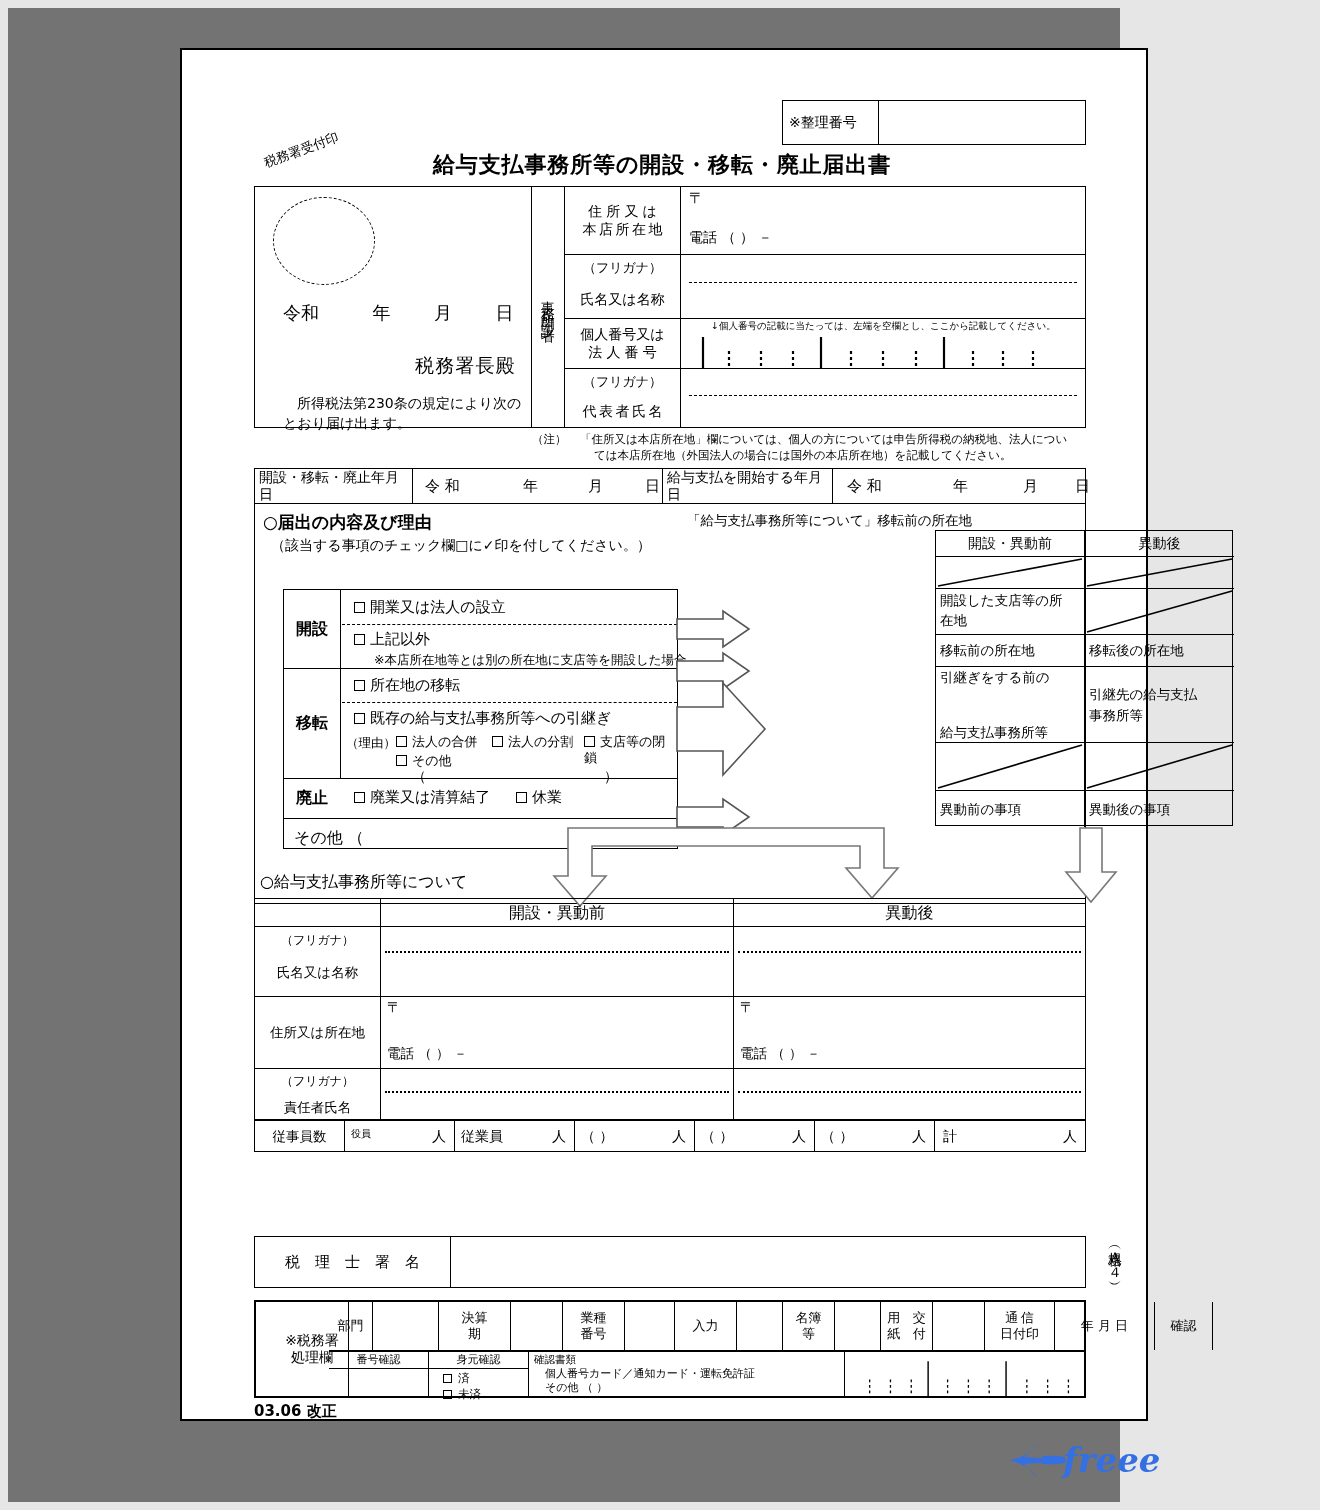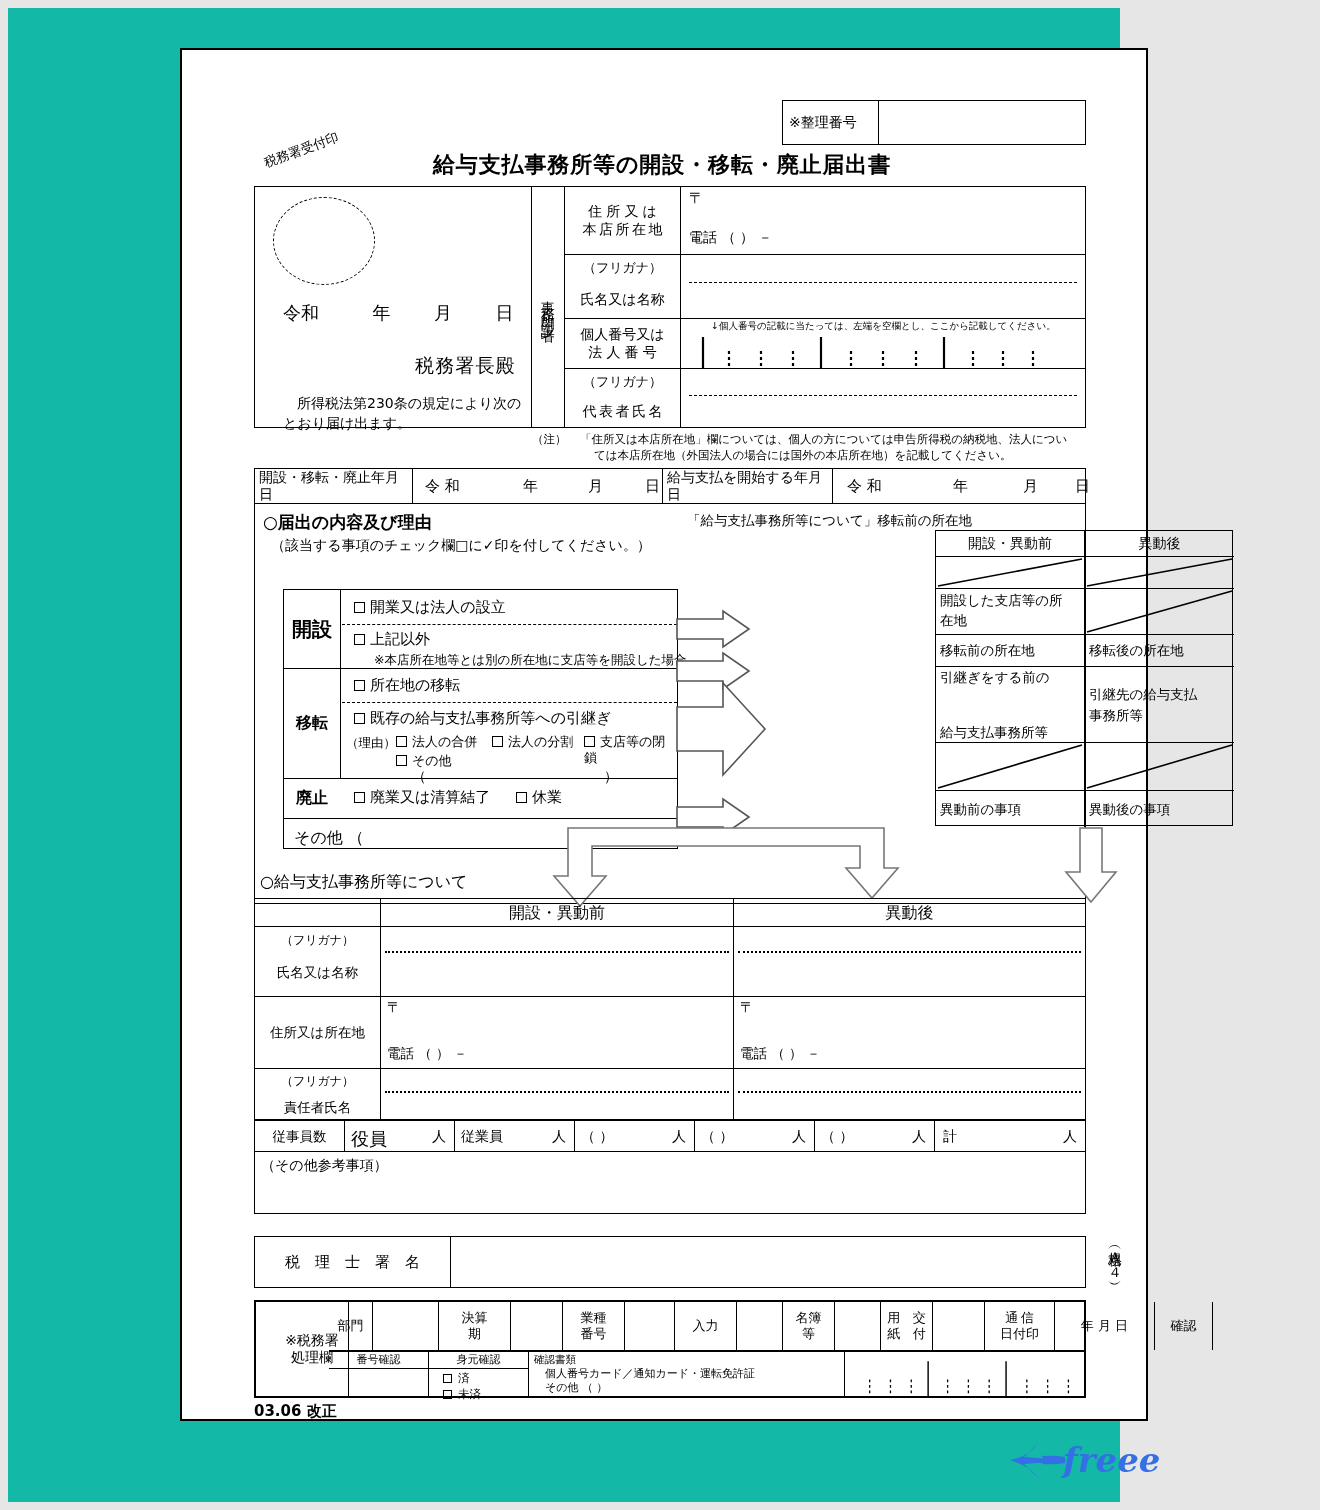--- a/index.html
+++ b/index.html
@@ -5,21 +5,21 @@
   html,body{margin:0;padding:0;}
   body{
     width:1320px;height:1510px;
     background:#e6e6e6;
     font-family:"DejaVu Sans","Liberation Sans",sans-serif;
     overflow:hidden;
   }
   .page{
     position:absolute;left:8px;top:8px;
     width:1112px;height:1494px;
-    background:#14b8a6;
+    background:#737373;
   }
   .sheet{
     position:absolute;left:172px;top:40px;
     width:968px;height:1373px;
     border:2.5px solid #000;
     background:#fff;
     box-sizing:border-box;
   }
   .abs{position:absolute;box-sizing:border-box;}
   .bk{border:1.6px solid #000;}
@@ -146,21 +146,21 @@
 
     <div class="abs bk" style="left:72px;top:454px;width:832px;height:400px;border-top:none;">
 
       <div class="abs jp" style="left:8px;top:8px;font-size:17px;font-weight:bold;">○届出の内容及び理由</div>
       <div class="abs jp" style="left:16px;top:33px;font-size:14px;">（該当する事項のチェック欄□に✓印を付してください。）</div>
 
       <div class="abs jp" style="left:432px;top:8px;font-size:13.5px;white-space:nowrap;">「給与支払事務所等について」移転前の所在地</div>
 
       <div class="abs bk" style="left:28px;top:85px;width:395px;height:260px;">
 
-        <div class="abs jp ctr" style="left:0;top:0;width:56px;height:78px;font-size:20px;font-weight:bold;">開設</div>
+        <div class="abs jp ctr" style="left:0;top:0;width:56px;height:78px;font-size:16px;font-weight:bold;">開設</div>
         <div class="abs" style="left:56px;top:0;width:0;height:78px;border-left:1.6px solid #000;"></div>
         <div class="abs jp" style="left:70px;top:8px;font-size:15px;">
           <span class="cb"></span><span>開業又は法人の設立</span>
         </div>
         <div class="abs dash" style="left:58px;top:34px;width:335px;height:0;"></div>
         <div class="abs jp" style="left:70px;top:40px;font-size:15px;">
           <span class="cb"></span><span>上記以外</span>
         </div>
         <div class="abs jp" style="left:90px;top:62px;font-size:12.5px;white-space:nowrap;">※本店所在地等とは別の所在地に支店等を開設した場合</div>
         <div class="abs" style="left:0;top:78px;width:100%;height:0;border-top:1.6px solid #000;"></div>
@@ -311,21 +311,21 @@
         <div class="abs dot" style="left:4px;top:22px;width:calc(100% - 8px);height:0;"></div>
       </div>
       <div class="abs" style="left:479px;top:170px;right:0;height:52px;">
         <div class="abs dot" style="left:4px;top:22px;width:calc(100% - 8px);height:0;"></div>
       </div>
     </div>
 
     <div class="abs bk" style="left:72px;top:1070px;width:832px;height:32px;">
       <div class="abs jp ctr" style="left:0;top:0;width:90px;height:100%;border-right:1.6px solid #000;font-size:13.5px;">従事員数</div>
       <div class="abs" style="left:90px;top:0;width:110px;height:100%;border-right:1.6px solid #000;">
-        <span class="abs jp" style="left:6px;top:7px;font-size:18px;">役員</span>
+        <span class="abs jp" style="left:6px;top:7px;font-size:10px;">役員</span>
         <span class="abs jp" style="right:8px;top:7px;font-size:14px;">人</span>
       </div>
       <div class="abs" style="left:200px;top:0;width:120px;height:100%;border-right:1.6px solid #000;">
         <span class="abs jp" style="left:6px;top:7px;font-size:14px;">従業員</span>
         <span class="abs jp" style="right:8px;top:7px;font-size:14px;">人</span>
       </div>
       <div class="abs" style="left:320px;top:0;width:120px;height:100%;border-right:1.6px solid #000;">
         <span class="abs jp" style="left:6px;top:7px;font-size:14px;">（          ）</span>
         <span class="abs jp" style="right:8px;top:7px;font-size:14px;">人</span>
       </div>
@@ -336,23 +336,20 @@
       <div class="abs" style="left:560px;top:0;width:120px;height:100%;border-right:1.6px solid #000;">
         <span class="abs jp" style="left:6px;top:7px;font-size:14px;">（          ）</span>
         <span class="abs jp" style="right:8px;top:7px;font-size:14px;">人</span>
       </div>
       <div class="abs" style="left:680px;top:0;right:0;height:100%;">
         <span class="abs jp" style="left:8px;top:7px;font-size:14px;">計</span>
         <span class="abs jp" style="right:8px;top:7px;font-size:14px;">人</span>
       </div>
     </div>
 
-    <div class="abs bk" style="left:72px;top:1102px;width:832px;height:62px;border-top:none;">
-      <div class="abs jp" style="left:6px;top:5px;font-size:14px;">（その他参考事項）</div>
-    </div>
 
     <div class="abs bk" style="left:72px;top:1186px;width:832px;height:52px;">
       <div class="abs jp ctr" style="left:0;top:0;width:196px;height:100%;border-right:1.6px solid #000;font-size:15px;">税　理　士　署　名</div>
       <div class="abs" style="left:196px;top:0;right:0;height:100%;"></div>
     </div>
 
     <div class="abs" style="left:72px;top:1250px;width:832px;height:98px;border:2.4px solid #000;">
 
       <div class="abs" style="left:0;top:0;width:73px;height:100%;border-right:1.6px solid #000;display:flex;flex-direction:column;align-items:center;justify-content:center;margin-left:20px;">
         <div class="jp" style="font-size:14px;">※税務署</div>

